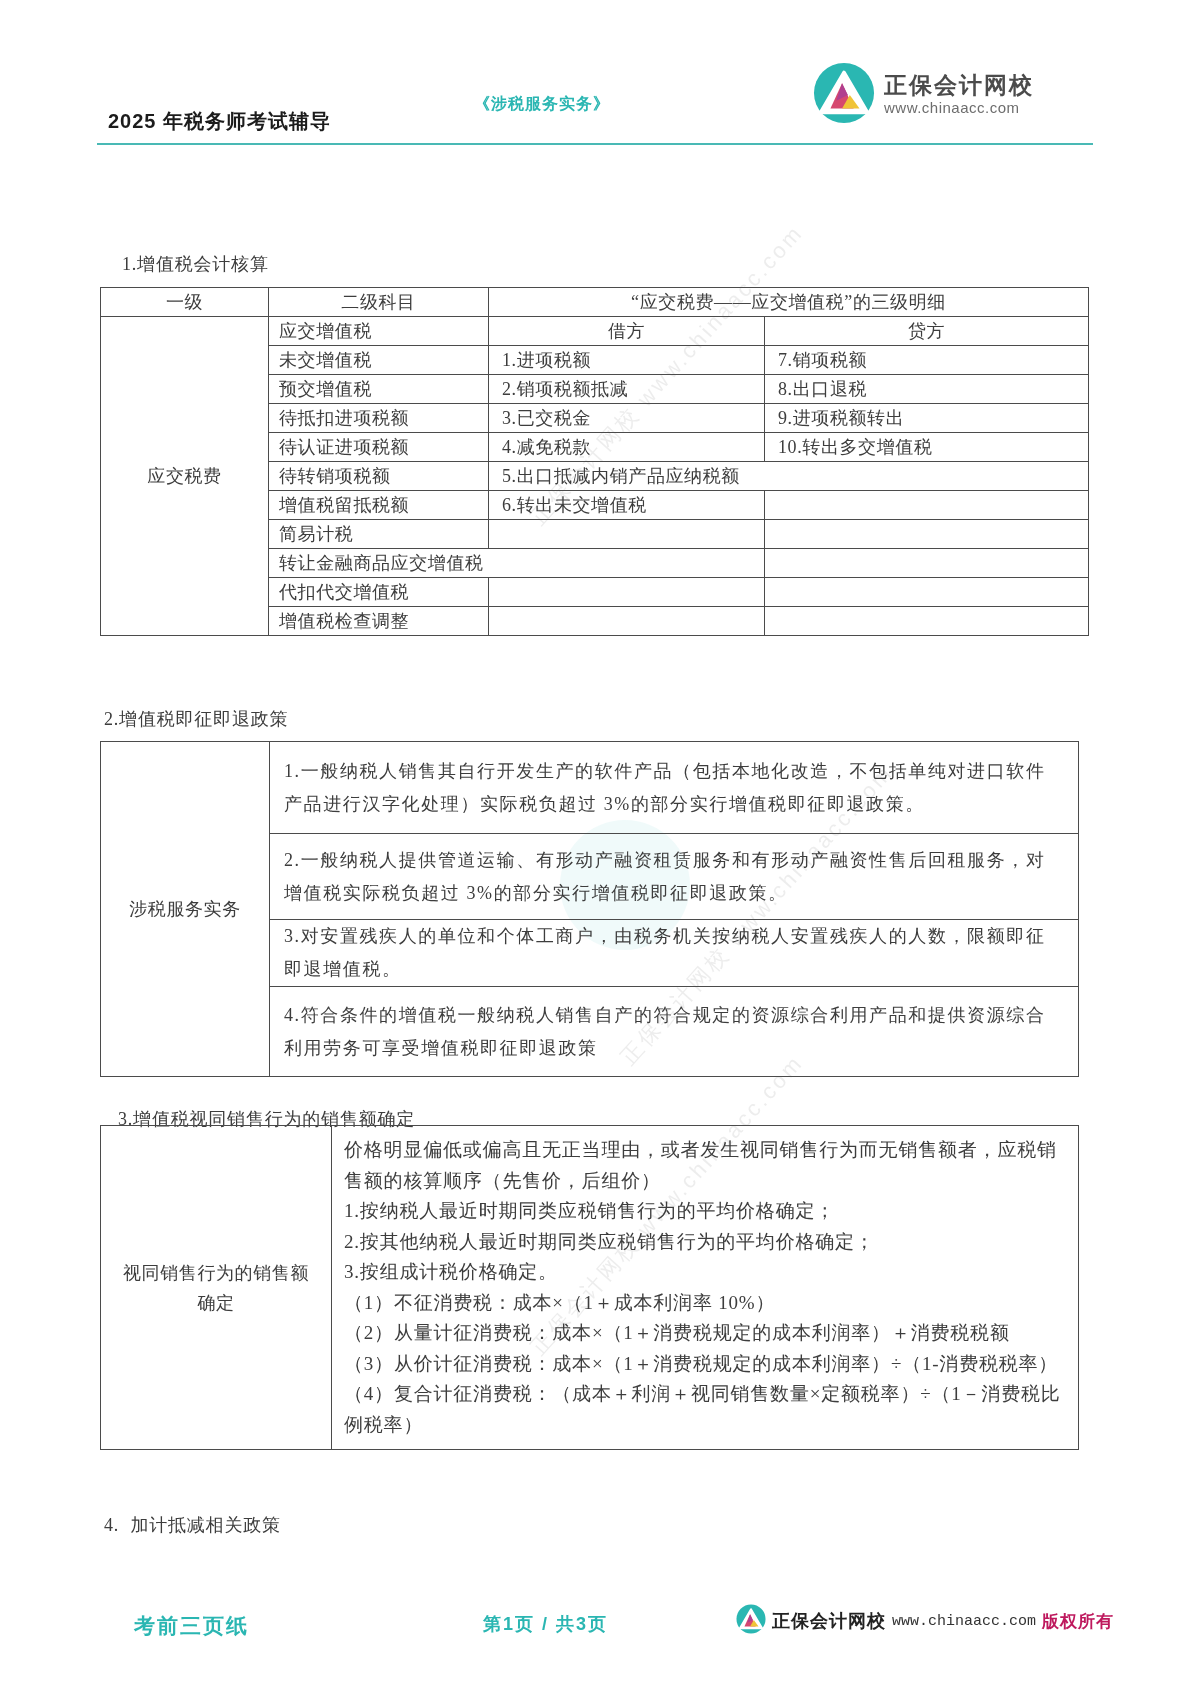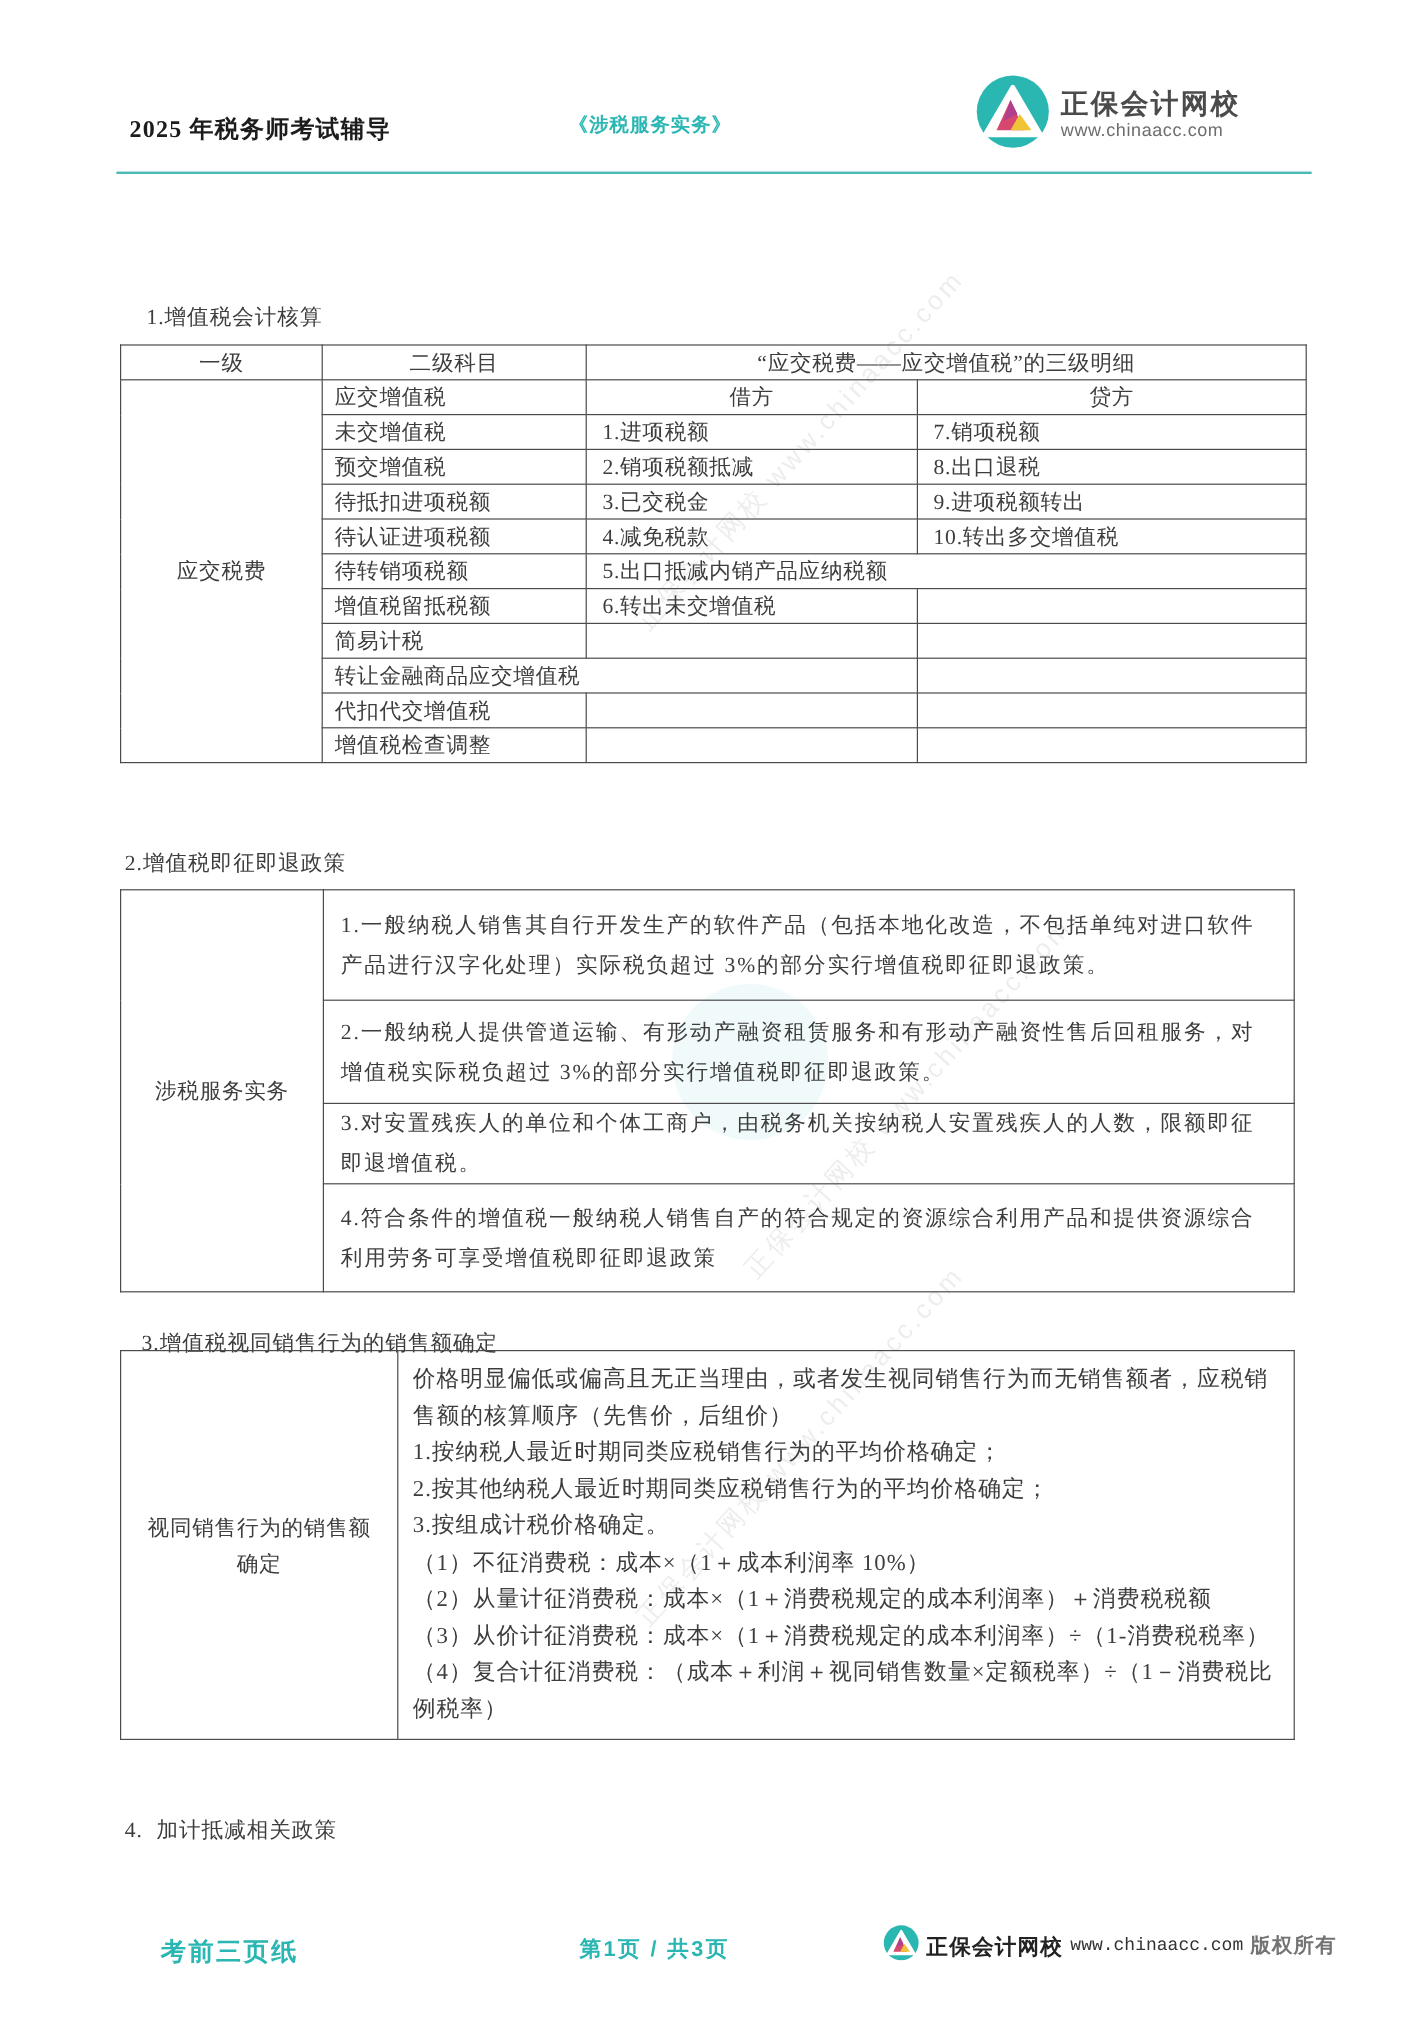--- a/index.html
+++ b/index.html
@@ -4,21 +4,21 @@
 <style>
   * { margin:0; padding:0; box-sizing:border-box; }
   html,body { background:#ffffff; }
   .page {
     position:relative; width:1190px; height:1683px; background:#ffffff;
     font-family:"Liberation Serif","DejaVu Serif",serif;
     color:#3d3d3d; overflow:hidden;
   }
 
   
-  .hdr-left  { position:absolute; top:94px; left:108px; font-family:Liberation Serif, serif;
+  .hdr-left  { position:absolute; top:108px; left:108px; font-family:Liberation Sans, sans-serif;
                font-size:20px; font-weight:bold; color:#1c1c1c; letter-spacing:1px; }
   .hdr-center{ position:absolute; top:94px; left:474px; font-family:"Liberation Sans","DejaVu Sans",sans-serif;
                font-size:16px; font-weight:bold; color:#2ab6b2; letter-spacing:1px; }
   .hdr-logo  { position:absolute; top:62px; left:813px; display:flex; align-items:center; }
   .hdr-logo svg { width:62px; height:62px; }
   .logo-txt  { margin-left:9px; font-family:"Liberation Sans","DejaVu Sans",sans-serif; }
   .logo-name { font-size:23px; font-weight:bold; color:#4b4b4b; letter-spacing:2px; line-height:26px; }
   .logo-url  { font-size:15px; color:#6d6d6d; letter-spacing:.5px; line-height:20px; }
   .divider   { position:absolute; top:143px; left:97px; width:996px; height:2px; background:#49b9b5; }
 
@@ -65,21 +65,21 @@
                  font-size:21px; font-weight:bold; color:#2ab6b2; letter-spacing:2px; }
   .footer-page { position:absolute; top:1612px; left:483px; font-family:"Liberation Sans","DejaVu Sans",sans-serif;
                  font-size:18px; font-weight:bold; color:#2ab6b2; letter-spacing:2px; }
   .footer-right{ position:absolute; top:1604px; right:76px; display:flex; align-items:center; }
   .footer-right svg { width:30px; height:30px; }
   .footer-brand { margin-left:6px; font-family:"Liberation Sans","DejaVu Sans",sans-serif;
                   font-size:18px; font-weight:bold; color:#222; letter-spacing:1px; }
   .footer-url   { margin-left:6px; font-family:"Liberation Mono","DejaVu Sans Mono",monospace;
                   font-size:15px; color:#333; }
   .footer-copy  { margin-left:6px; font-family:"Liberation Sans","DejaVu Sans",sans-serif;
-                  font-size:17px; font-weight:bold; color:#737373; letter-spacing:1px; }
+                  font-size:17px; font-weight:bold; color:#be185d; letter-spacing:1px; }
 
   
   .wm { position:absolute; color:rgba(140,140,140,.16); font-size:22px; letter-spacing:3px;
         transform:rotate(-48deg); white-space:nowrap; pointer-events:none;
         font-family:"Liberation Sans","DejaVu Sans",sans-serif; }
   .wm1 { top:360px; left:470px; }
   .wm2 { top:900px; left:560px; }
   .wm3 { top:1190px; left:470px; }
   .wm-circle { position:absolute; top:820px; left:560px; width:130px; height:130px; border-radius:50%;
                background:rgba(42,183,178,.07); pointer-events:none; }

